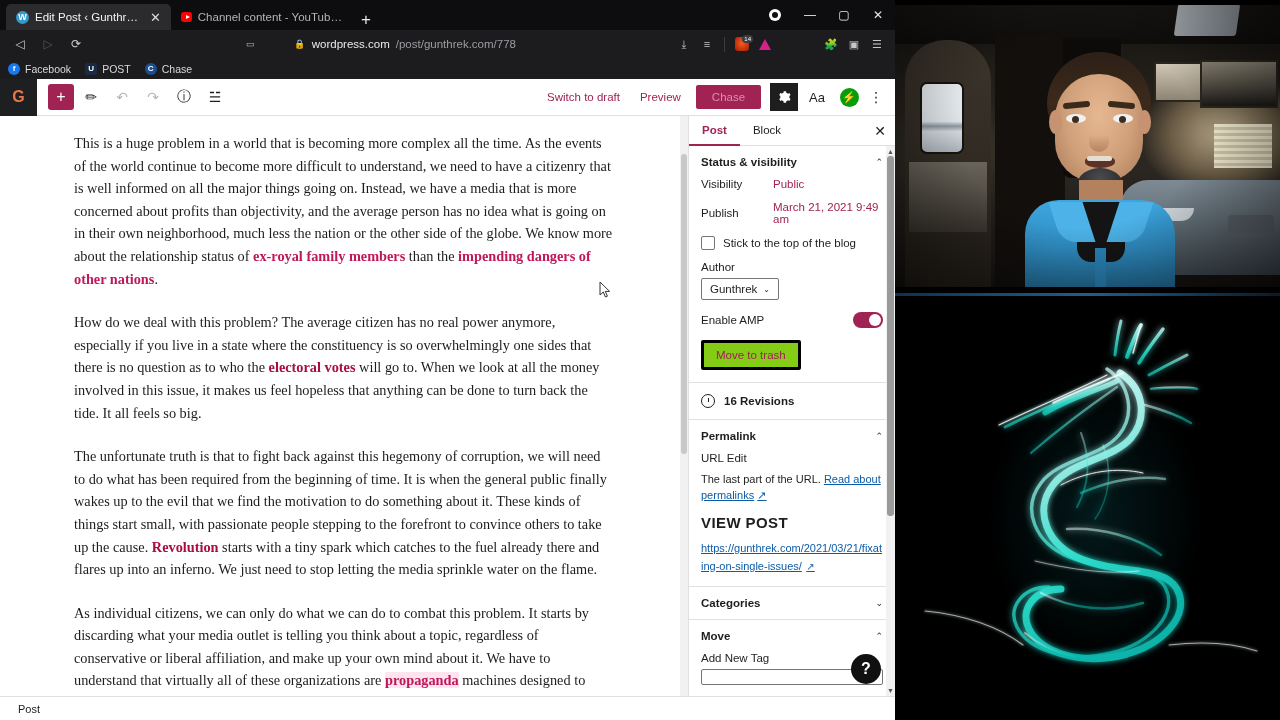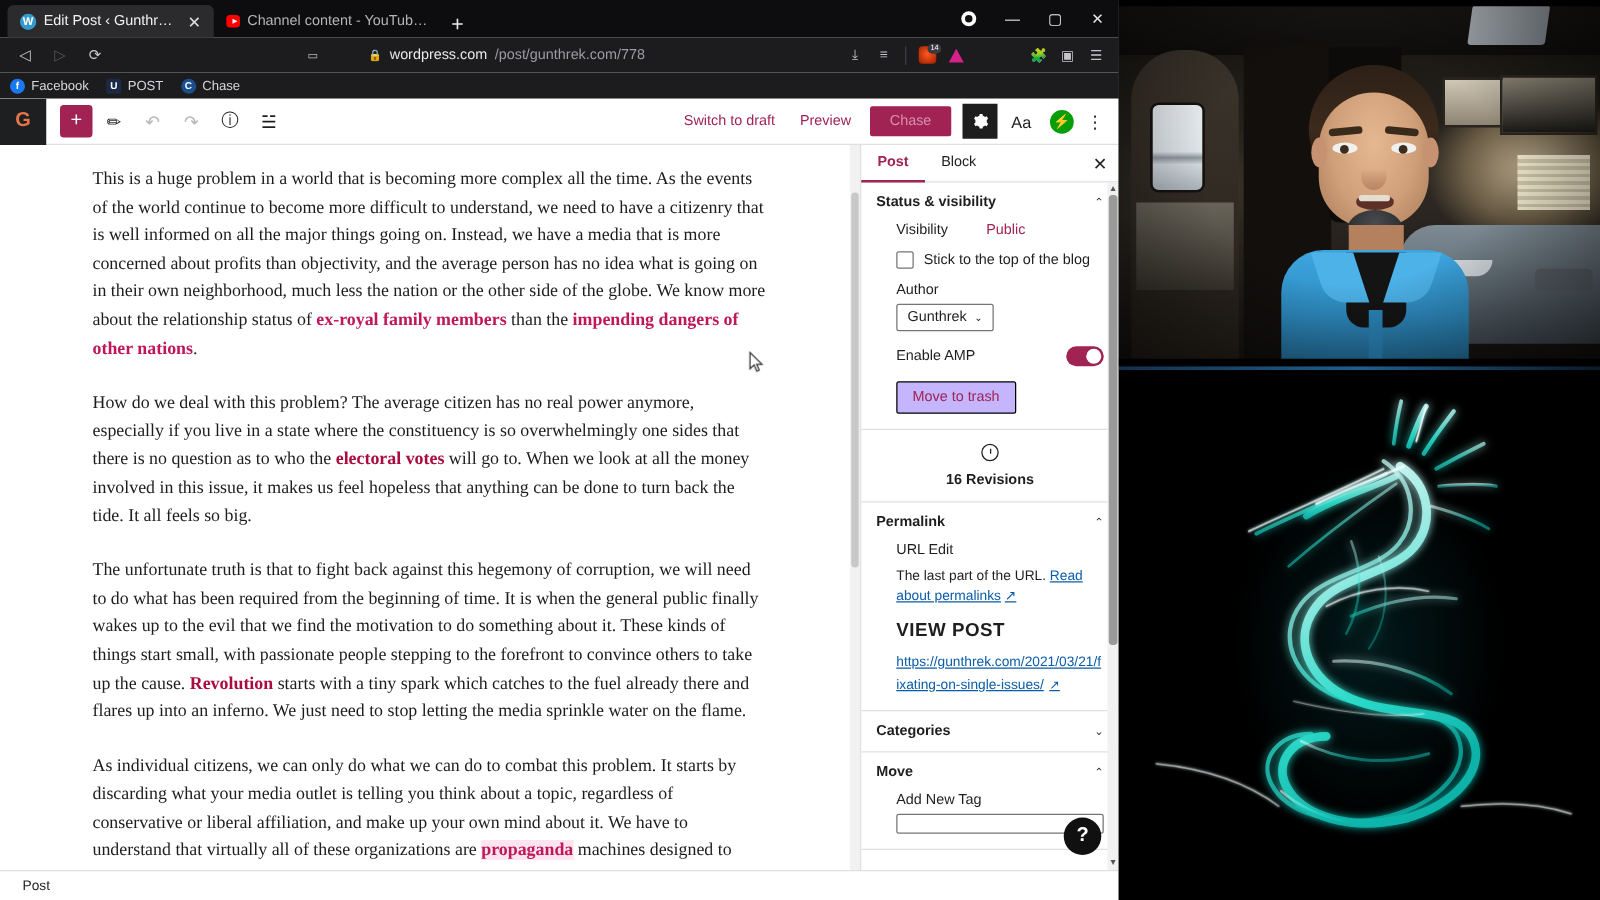--- a/index.html
+++ b/index.html
@@ -258,21 +258,21 @@
     font-size: 14px; color: #1e1e1e; cursor: pointer;
   }
   .sb-scrollarea { flex: 1; overflow: hidden; position: relative; }
   .panel { border-bottom: 1px solid #e0e0e0; }
   .panel-head {
     display: flex; align-items: center;
     padding: 10px 12px; cursor: pointer;
   }
   .panel-title { font-size: 11.5px; font-weight: bold; color: #1e1e1e; }
   .chev { margin-left: auto; font-size: 9px; color: #1e1e1e; }
-  .panel-body { padding: 0 12px 12px; margin-left: 16px; }
+  .panel-body { padding: 0 12px 12px; }
   .row {
     display: flex; align-items: center;
     margin-bottom: 11px; font-size: 11.5px;
   }
   .row-label { color: #1e1e1e; width: 72px; flex: none; }
   .row-value { color: #a02354; cursor: pointer; }
   .cb-row {
     display: flex; align-items: center;
     gap: 8px; margin-bottom: 11px;
   }
@@ -294,30 +294,30 @@
   .toggle {
     margin-left: auto; width: 30px; height: 16px;
     border-radius: 8px; background: #a02354;
     position: relative; cursor: pointer;
   }
   .toggle::after {
     content: ""; position: absolute; right: 2px; top: 2px;
     width: 12px; height: 12px; border-radius: 50%; background: #fff;
   }
   .trash-btn {
-    border: 1px solid #000000; color: #a02354;
+    border: 3px solid #000000; color: #a02354;
     font-size: 11.5px; padding: 6px 12px;
-    border-radius: 2px; background: #c4b5fd;
+    border-radius: 2px; background: #84cc16;
     cursor: pointer; display: inline-block;
   }
   .rev-row {
     display: flex; align-items: center; gap: 9px;
     padding: 11px 12px; border-bottom: 1px solid #e0e0e0;
     font-size: 11.5px; color: #1e1e1e;
-    font-weight: bold; cursor: pointer; flex-direction: column;
+    font-weight: bold; cursor: pointer;
   }
   .clock {
     width: 14px; height: 14px; border: 1.4px solid #1e1e1e;
     border-radius: 50%; position: relative; flex: none;
   }
   .clock::after {
     content: ""; position: absolute; left: 5.5px; top: 2.5px;
     width: 1.2px; height: 4.5px; background: #1e1e1e;
   }
   .txtinput {
@@ -702,20 +702,24 @@
 
             <div class="panel">
               <div class="panel-head">
                 <span class="panel-title">Status &amp; visibility</span>
                 <span class="chev">⌃</span>
               </div>
               <div class="panel-body">
                 <div class="row">
                   <span class="row-label">Visibility</span>
                   <span class="row-value">Public</span>
+                </div>
+                <div class="row">
+                  <span class="row-label">Publish</span>
+                  <span class="row-value">March 21, 2021 9:49 am</span>
                 </div>
                 <div class="cb-row">
                   <span class="cbox"></span>
                   <span class="cb-label">Stick to the top of the blog</span>
                 </div>
                 <div class="field-label">Author</div>
                 <div class="select">
                   <span>Gunthrek</span>
                   <span style="font-size:8px">⌄</span>
                 </div>

